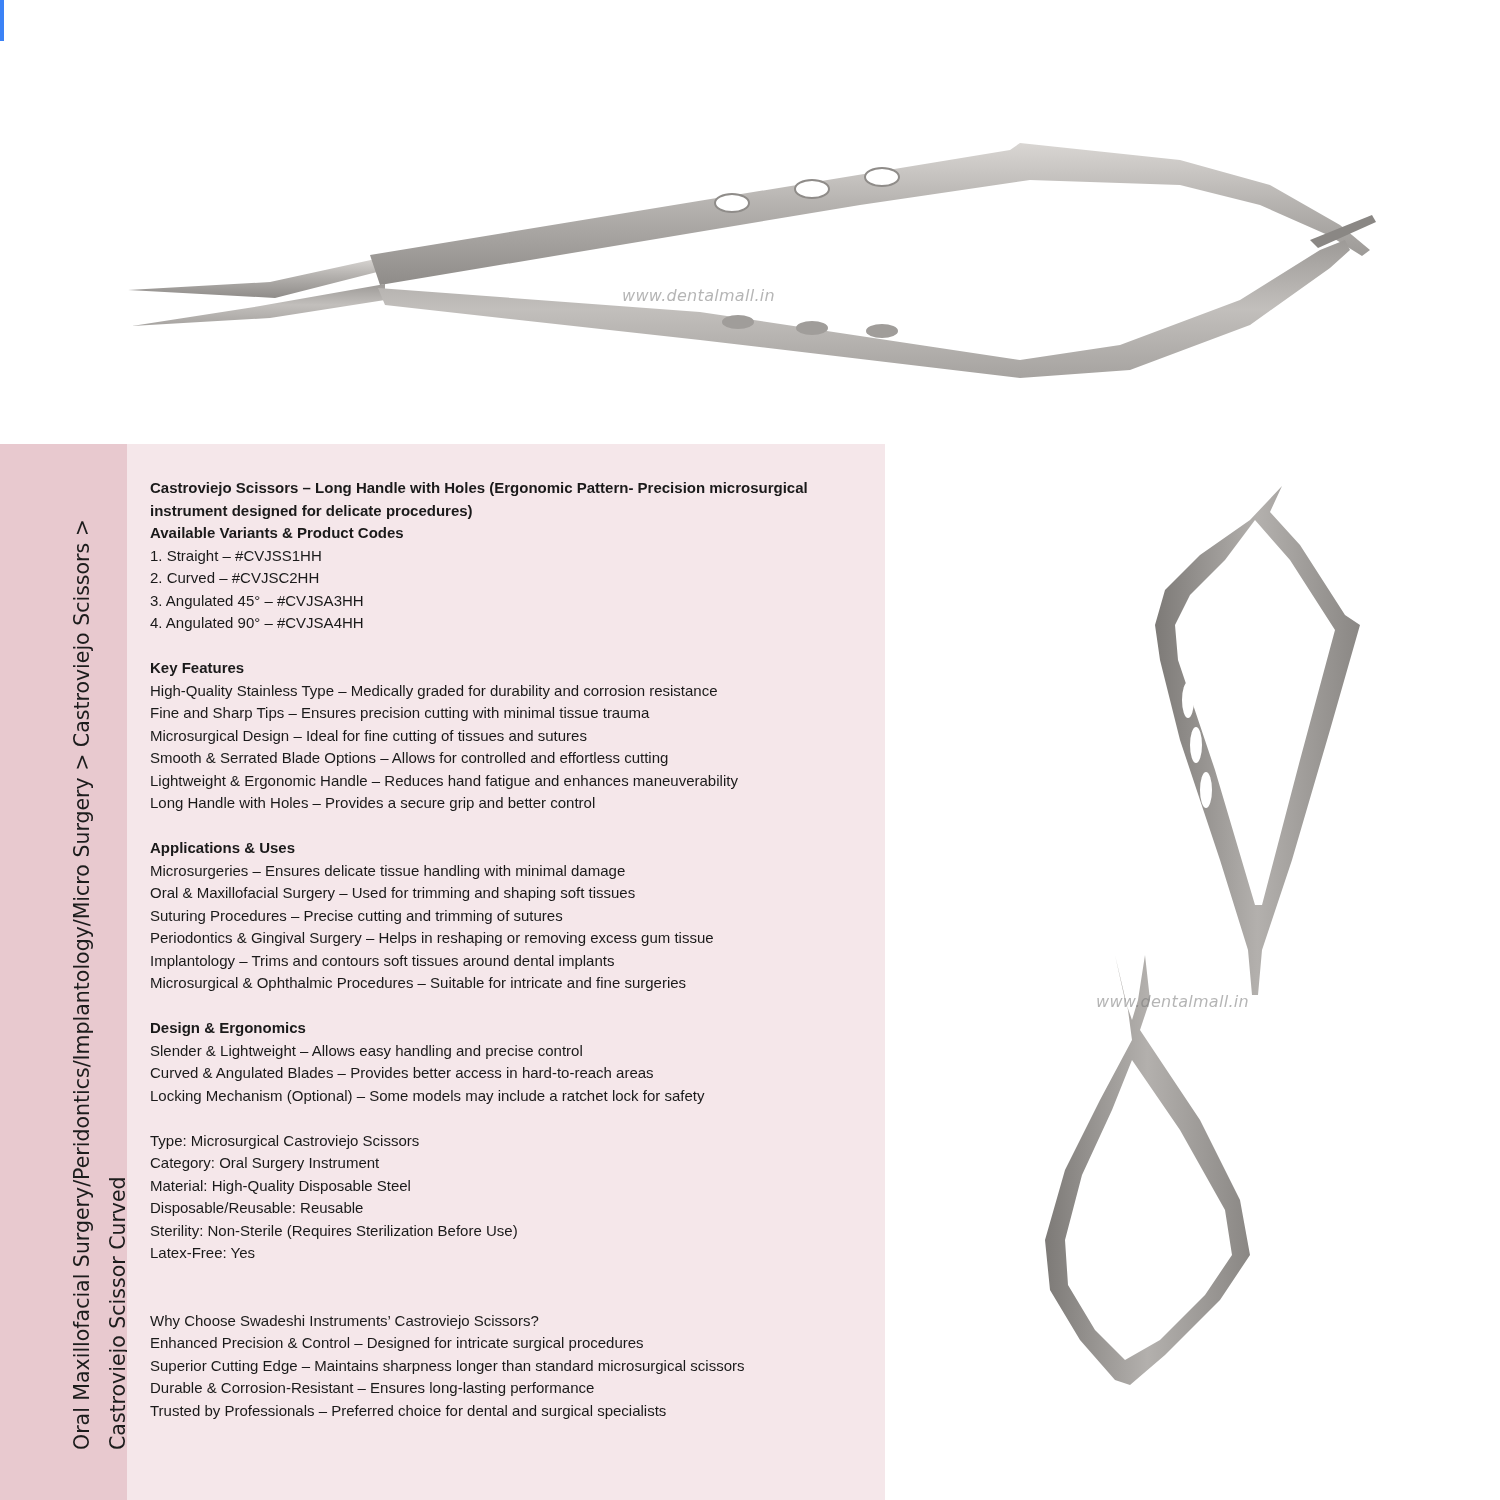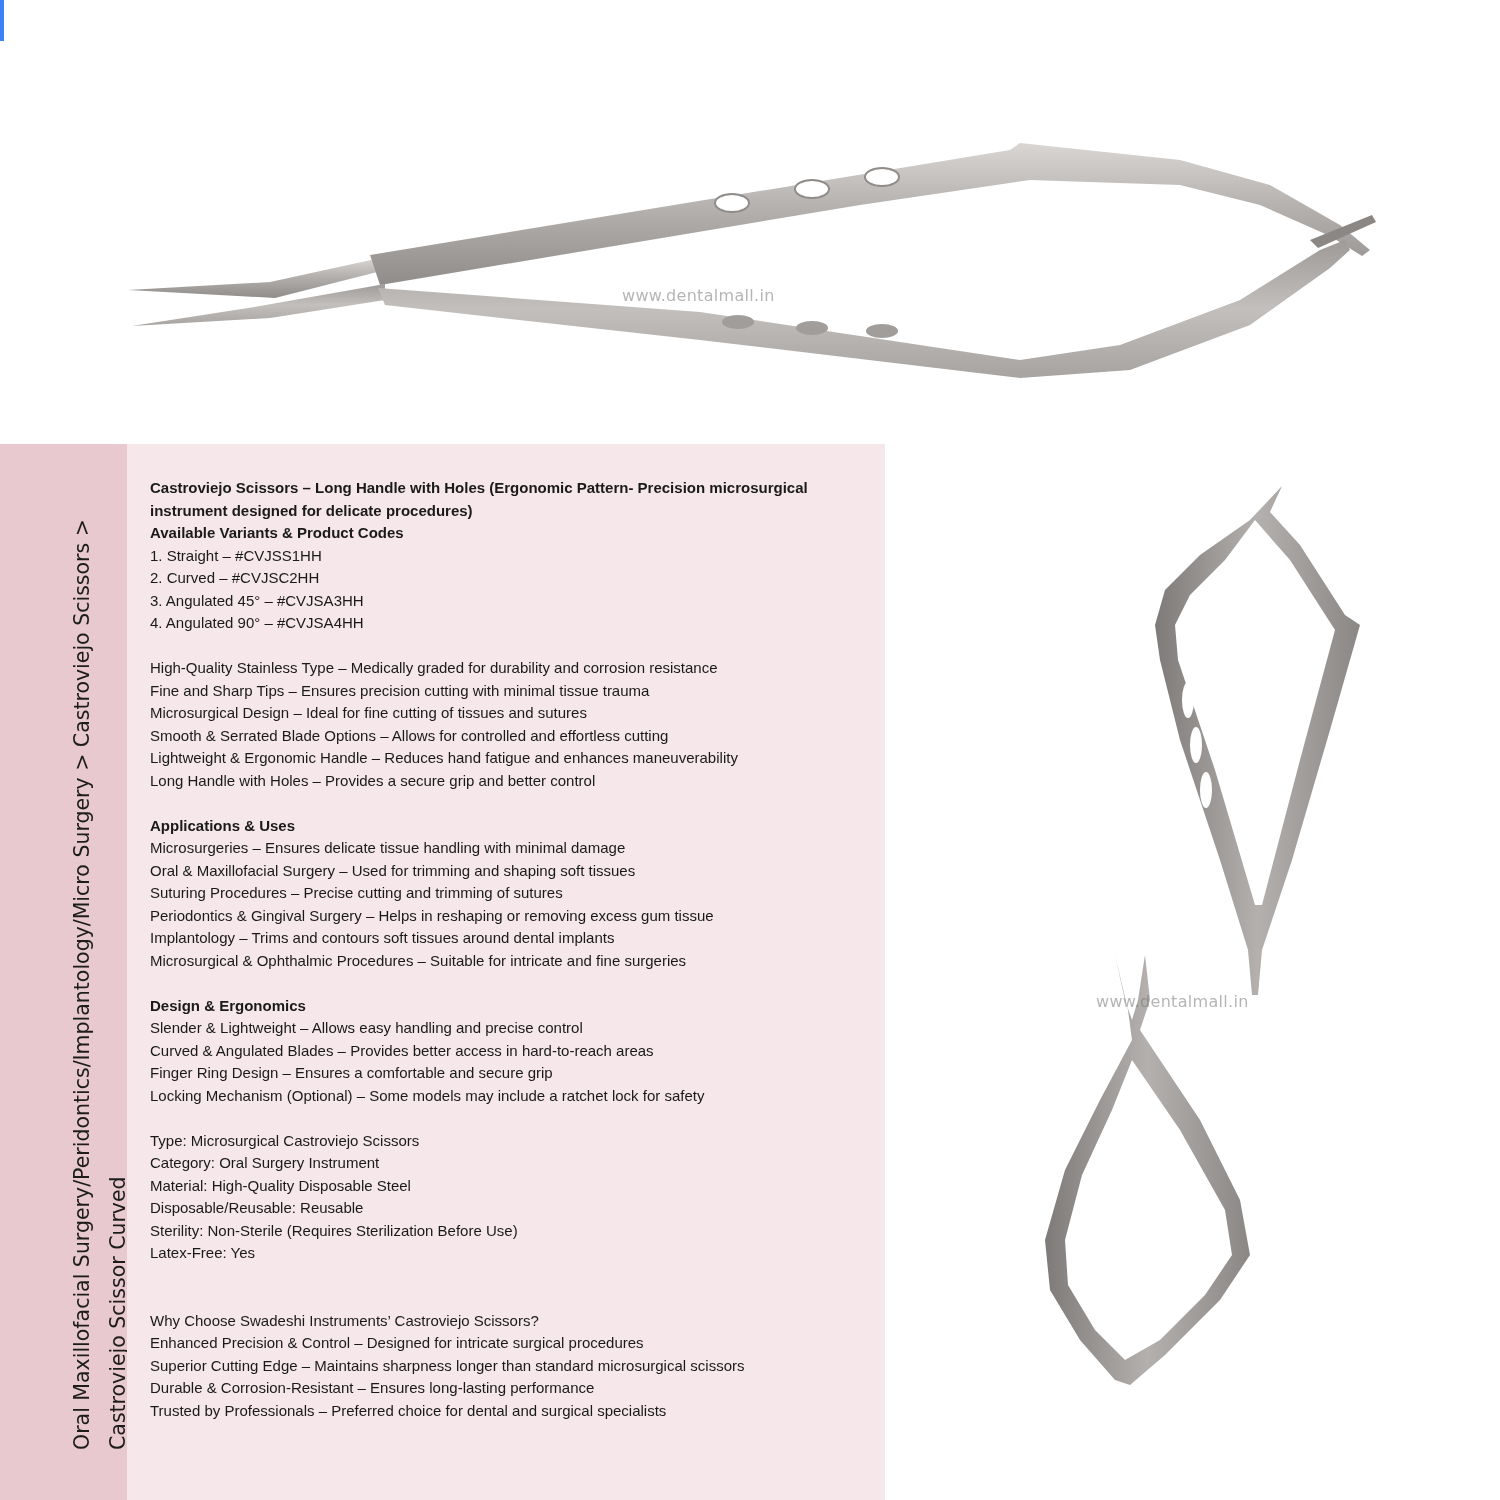--- a/index.html
+++ b/index.html
@@ -12,20 +12,21 @@
     position: absolute; left: 0; top: 0; width: 4px; height: 41px;
     background: #3b82f6;
   }
   .hero {
     position: absolute; left: 0; top: 0; width: 1500px; height: 440px;
   }
   .watermark {
     position: absolute; font-family: "DejaVu Sans", sans-serif;
     color: rgba(120,120,120,0.55); font-size: 16px; letter-spacing: 0.3px;
     white-space: nowrap;
+    font-style: italic;
   }
   .wm-top { left: 622px; top: 286px; }
   .wm-right { left: 1096px; top: 992px; }
 
   .sidebar {
     position: absolute; left: 0; top: 444px; width: 127px; height: 1056px;
     background: #e8c9cf;
   }
   .sidebar-text {
     position: absolute;
@@ -108,39 +109,39 @@
 <div class="content"></div>
 <div class="text-block">
   <span class="line h">Castroviejo Scissors – Long Handle with Holes (Ergonomic Pattern- Precision microsurgical</span>
   <span class="line h">instrument designed for delicate procedures)</span>
   <span class="line h">Available Variants &amp; Product Codes</span>
   <span class="line">1. Straight – #CVJSS1HH</span>
   <span class="line">2. Curved – #CVJSC2HH</span>
   <span class="line">3. Angulated 45° – #CVJSA3HH</span>
   <span class="line">4. Angulated 90° – #CVJSA4HH</span>
   <div class="gap"></div>
+  <span class="line h">Key Features</span>
   <span class="line">High-Quality Stainless Type – Medically graded for durability and corrosion resistance</span>
   <span class="line">Fine and Sharp Tips – Ensures precision cutting with minimal tissue trauma</span>
   <span class="line">Microsurgical Design – Ideal for fine cutting of tissues and sutures</span>
   <span class="line">Smooth &amp; Serrated Blade Options – Allows for controlled and effortless cutting</span>
   <span class="line">Lightweight &amp; Ergonomic Handle – Reduces hand fatigue and enhances maneuverability</span>
   <span class="line">Long Handle with Holes – Provides a secure grip and better control</span>
   <div class="gap"></div>
   <span class="line h">Applications &amp; Uses</span>
   <span class="line">Microsurgeries – Ensures delicate tissue handling with minimal damage</span>
   <span class="line">Oral &amp; Maxillofacial Surgery – Used for trimming and shaping soft tissues</span>
   <span class="line">Suturing Procedures – Precise cutting and trimming of sutures</span>
   <span class="line">Periodontics &amp; Gingival Surgery – Helps in reshaping or removing excess gum tissue</span>
   <span class="line">Implantology – Trims and contours soft tissues around dental implants</span>
   <span class="line">Microsurgical &amp; Ophthalmic Procedures – Suitable for intricate and fine surgeries</span>
   <div class="gap"></div>
   <span class="line h">Design &amp; Ergonomics</span>
   <span class="line">Slender &amp; Lightweight – Allows easy handling and precise control</span>
   <span class="line">Curved &amp; Angulated Blades – Provides better access in hard-to-reach areas</span>
-  <span class="line">Finger Ring Design – Ensures a comfortable and secure grip</span>
   <span class="line">Locking Mechanism (Optional) – Some models may include a ratchet lock for safety</span>
   <div class="gap"></div>
   <span class="line">Type: Microsurgical Castroviejo Scissors</span>
   <span class="line">Category: Oral Surgery Instrument</span>
   <span class="line">Material: High-Quality Disposable Steel</span>
   <span class="line">Disposable/Reusable: Reusable</span>
   <span class="line">Sterility: Non-Sterile (Requires Sterilization Before Use)</span>
   <span class="line">Latex-Free: Yes</span>
   <div class="gap2"></div>
   <span class="line">Why Choose Swadeshi Instruments’ Castroviejo Scissors?</span>

